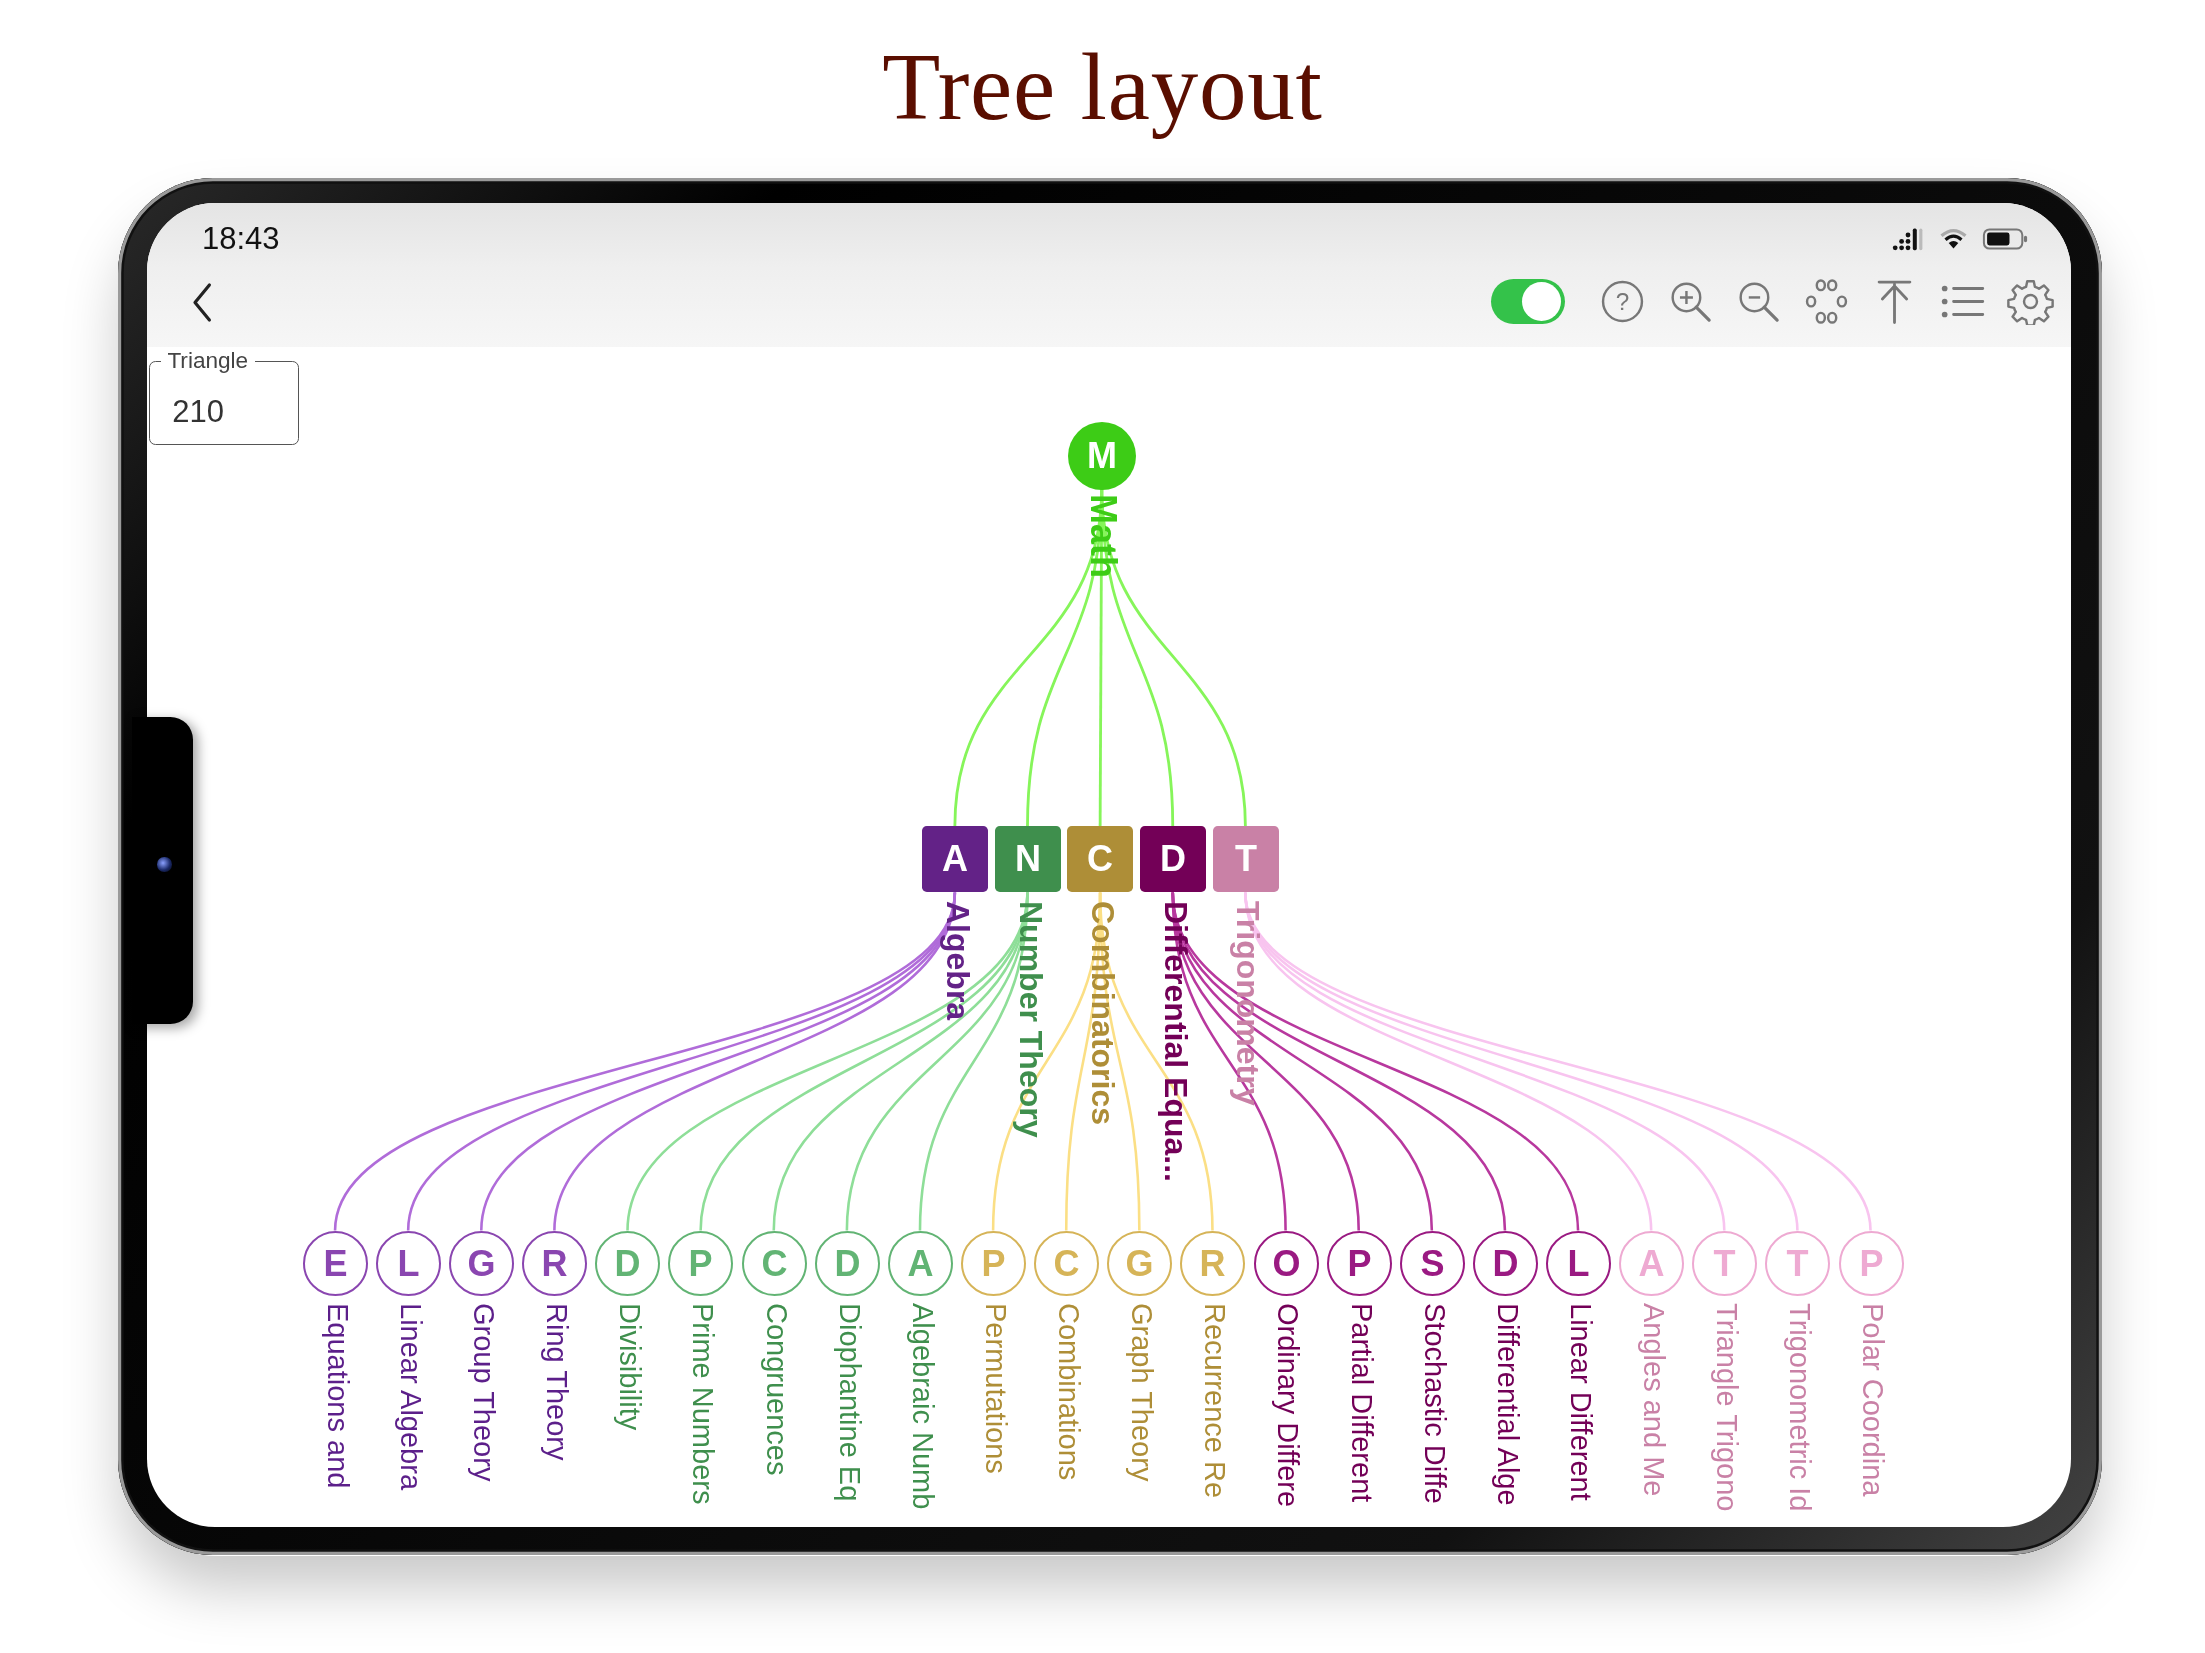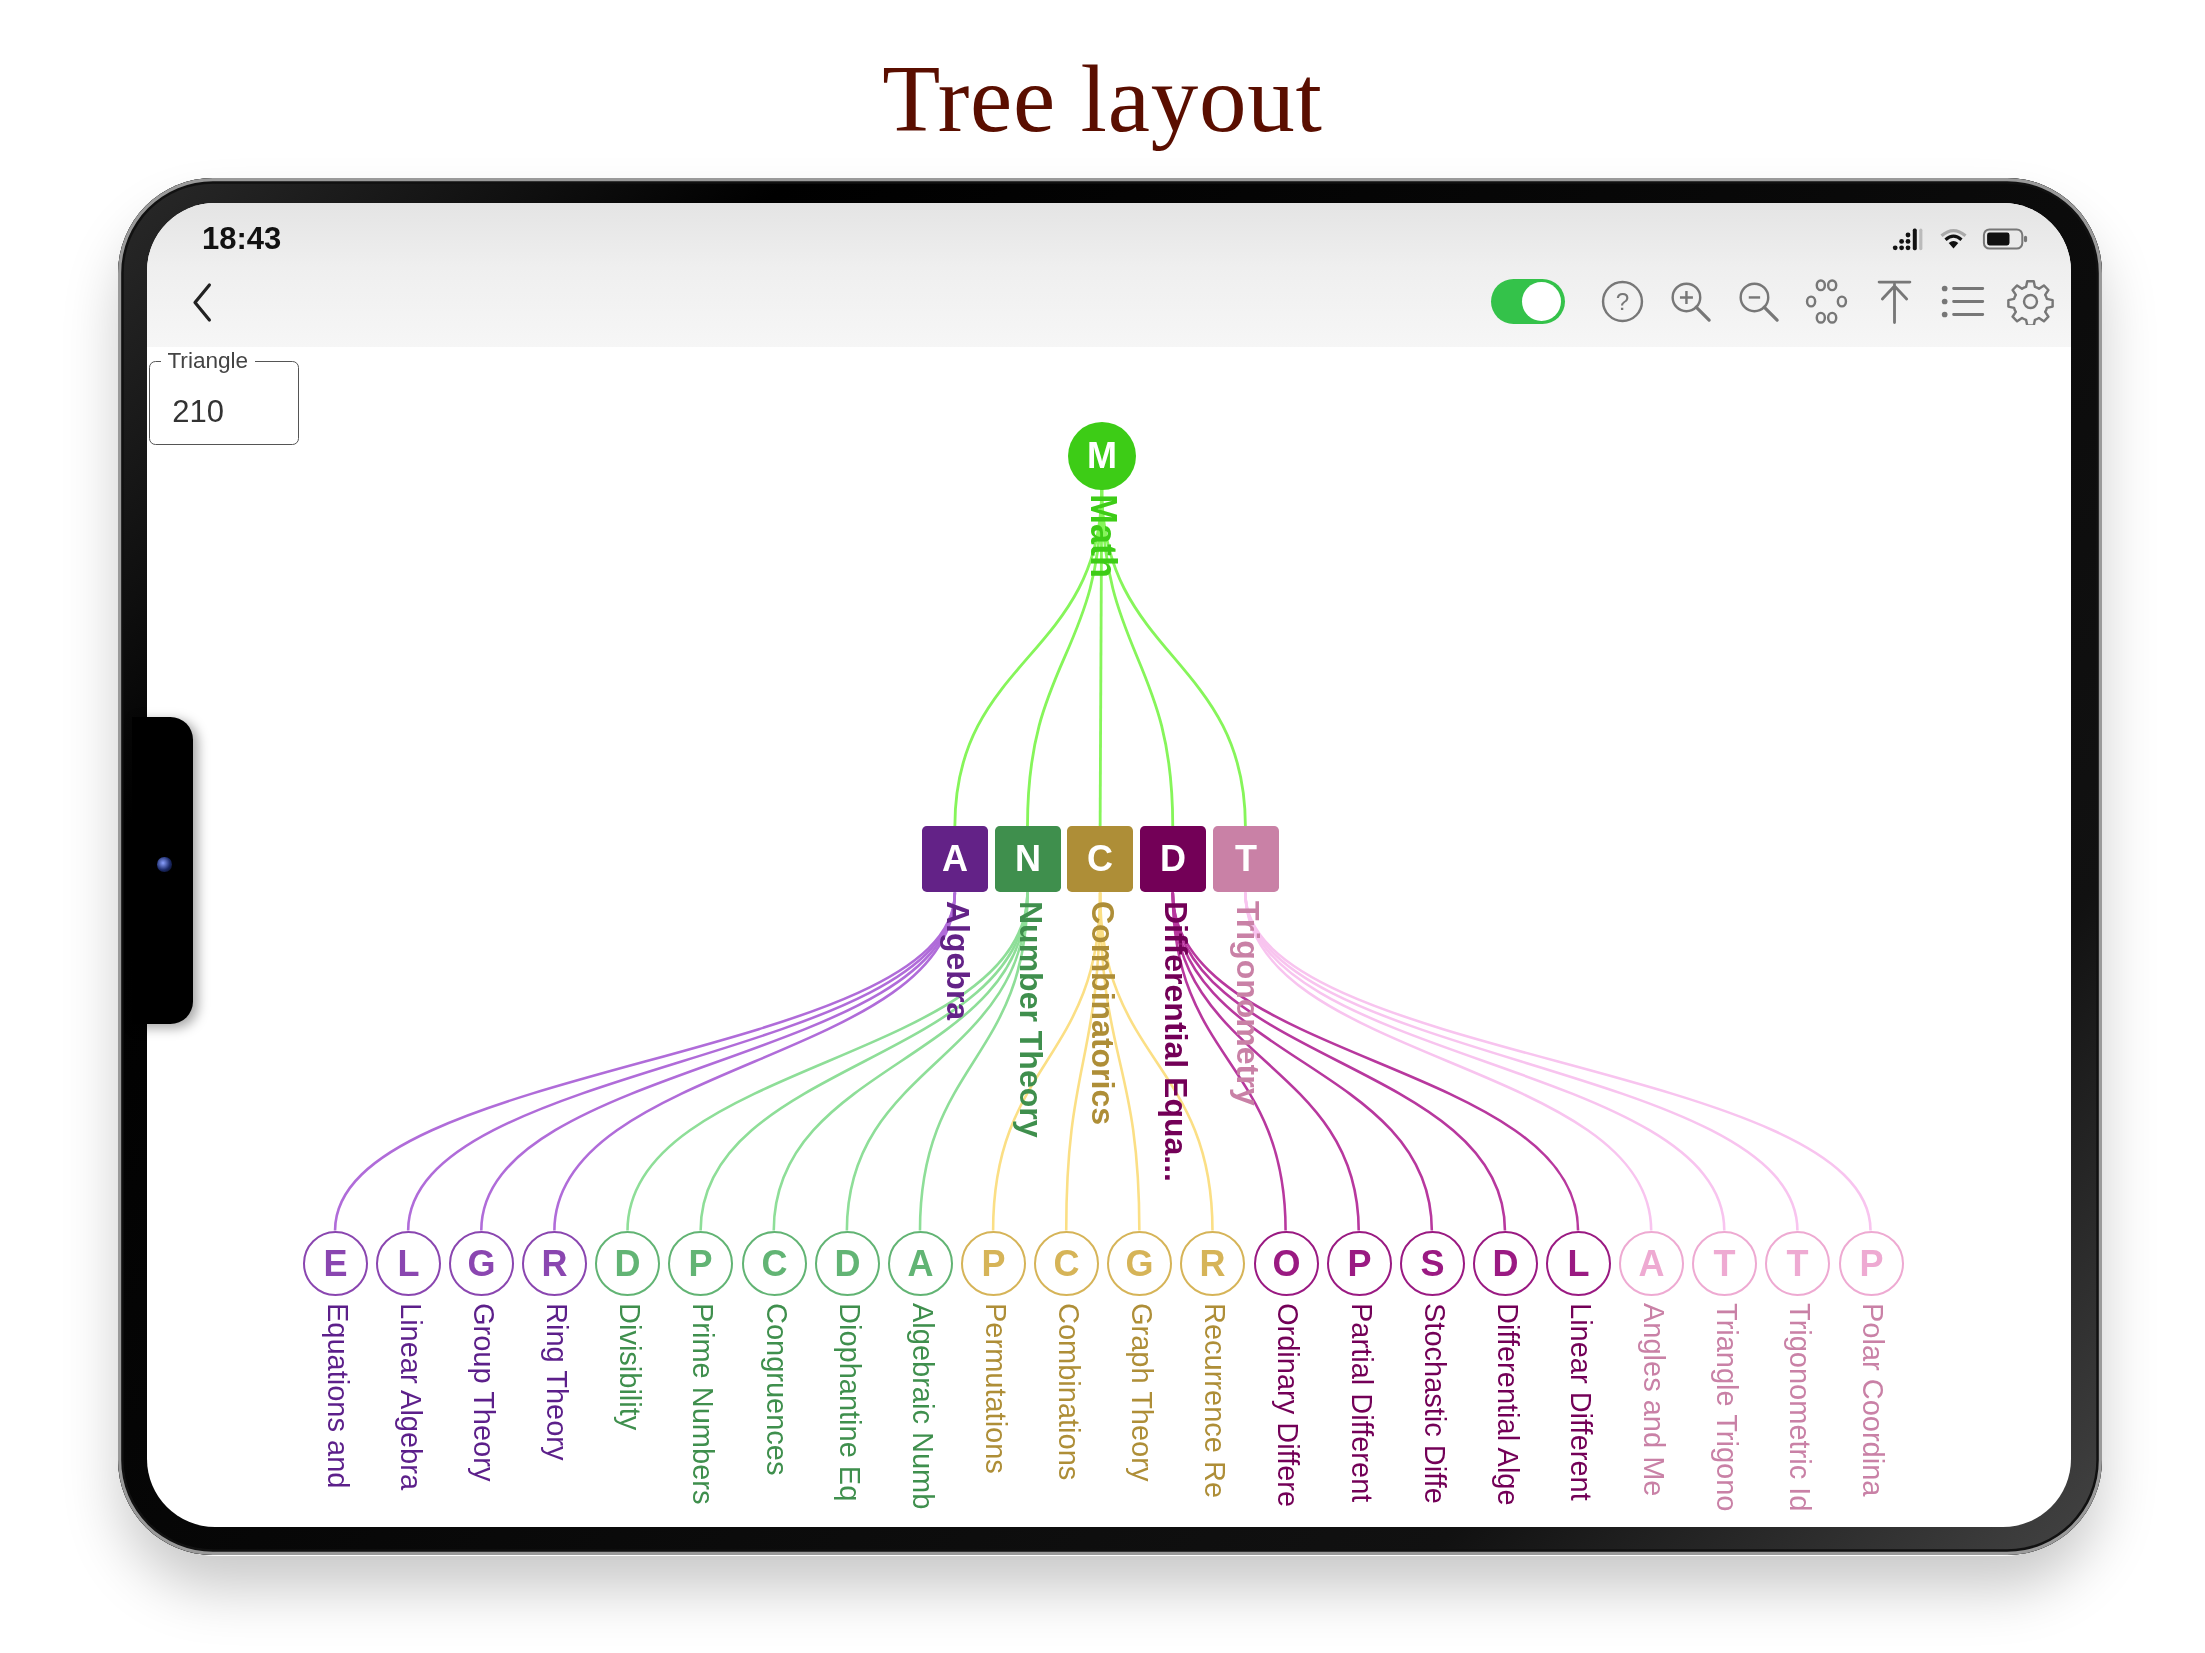--- a/index.html
+++ b/index.html
@@ -1,24 +1,24 @@
 <!DOCTYPE html>
 <html style="font-size:13px"><head>
 <meta charset="utf-8">
 <style>
   html,body{margin:0;padding:0;}
   body{width:2205px;height:1653px;background:#ffffff;position:relative;overflow:hidden;font-family:"Liberation Sans",sans-serif;}
-  .page-title{position:absolute;left:0;width:2205px;top:44px;text-align:center;font-family:"Liberation Serif","DejaVu Serif",serif;font-size:95px;color:#5a0e00;letter-spacing:0.8px;}
+  .page-title{position:absolute;left:0;width:2205px;top:32px;text-align:center;font-family:"Liberation Serif","DejaVu Serif",serif;font-size:95px;color:#5a0e00;letter-spacing:0.8px;}
   .device-shadow{position:absolute;left:121px;top:184px;width:1978px;height:1372px;border-radius:97px;box-shadow:0 32px 57px rgba(0,0,0,0.22);}
   .device{position:absolute;left:118px;top:178px;width:1984px;height:1377px;border-radius:95px;background:linear-gradient(135deg,#2a2a2a,#000 20%,#111 80%,#444);box-shadow:inset 0 0 0 3.2px #9a9a9a, inset 0 0 0 5.7px #111;}
   .camera-bump{position:absolute;left:132px;top:717px;width:61px;height:307px;background:#000;border-radius:0 22.6px 22.6px 0;box-shadow:4.8px 3.2px 11.3px rgba(0,0,0,0.35);z-index:3;}
   .camera-lens{position:absolute;left:157px;top:857px;width:14.5px;height:14.5px;border-radius:50%;background:radial-gradient(circle at 40% 40%,#8aa0ff,#1b2a6a 55%,#000);z-index:4;}
   .screen{position:absolute;left:147px;top:203px;width:1924px;height:1324px;border-radius:68px;background:#ffffff;overflow:hidden;}
   .topbar{position:absolute;left:0;top:0;width:100%;height:144px;background:linear-gradient(180deg,#e4e4e4 0%,#efefef 45%,#f6f6f6 100%);}
-  .status-time{position:absolute;left:55px;top:18px;font-size:31px;font-weight:bold;color:#111;}
+  .status-time{position:absolute;left:55px;top:18px;font-size:31px;font-weight:normal;color:#111;}
   .status-icons{position:absolute;right:42px;top:24px;display:flex;align-items:center;gap:14.5px;}
   .back-btn{position:absolute;left:32px;top:71px;width:48px;height:57px;display:flex;align-items:center;justify-content:center;}
   .toolbar{position:absolute;right:16px;top:73px;display:flex;align-items:center;gap:18px;}
   .tool{width:50px;height:50px;display:flex;align-items:center;justify-content:center;}
   .toggle{width:74px;height:45px;border-radius:22.6px;background:#34c24a;position:relative;margin-right:14.5px;}
   .toggle .knob{position:absolute;right:3.2px;top:3.2px;width:39px;height:39px;border-radius:50%;background:#fff;}
   .distance-box{position:absolute;left:1.6px;top:158px;width:150px;height:84px;border:1.6px solid #555;border-radius:6.5px;box-sizing:border-box;}
   .distance-label{position:absolute;left:11.3px;top:-14.5px;background:#fff;padding:0 6.5px;font-size:22.6px;color:#444;}
   .distance-value{position:absolute;left:22.6px;top:32px;font-size:31px;color:#333;}
   svg.tree{position:absolute;left:0;top:0;}

